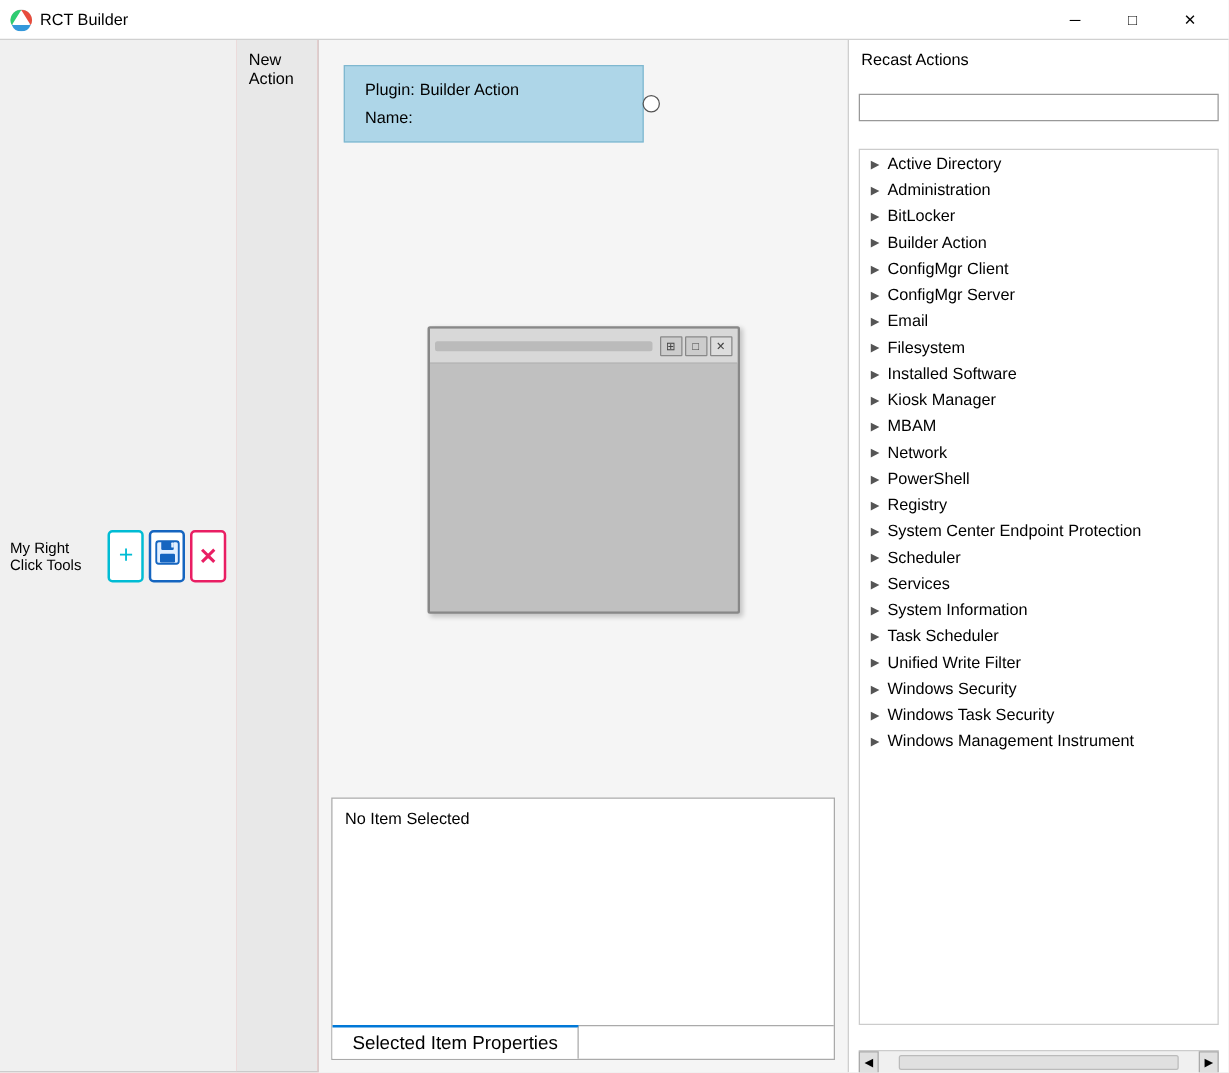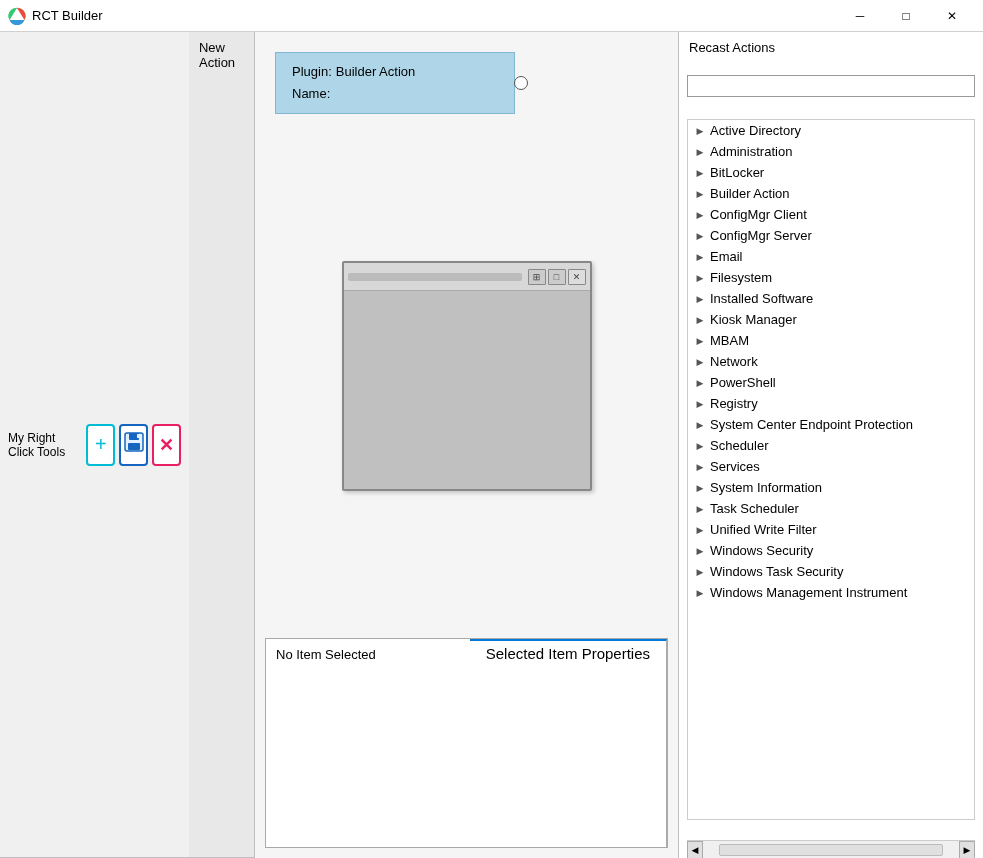--- a/index.html
+++ b/index.html
@@ -200,21 +200,21 @@
       background: #c0c0c0;
     }
 
     
     .properties-area {
       margin: 0 10px 10px 10px;
       border: 1px solid #aaa;
       background: #fff;
       height: 210px;
       display: flex;
-      flex-direction: row;
+      flex-direction: column;
     }
     .properties-content {
       flex: 1;
       padding: 8px 10px;
       font-size: 13px;
       color: #000;
     }
     .properties-tab-row {
       display: flex;
       border-top: 1px solid #aaa;

